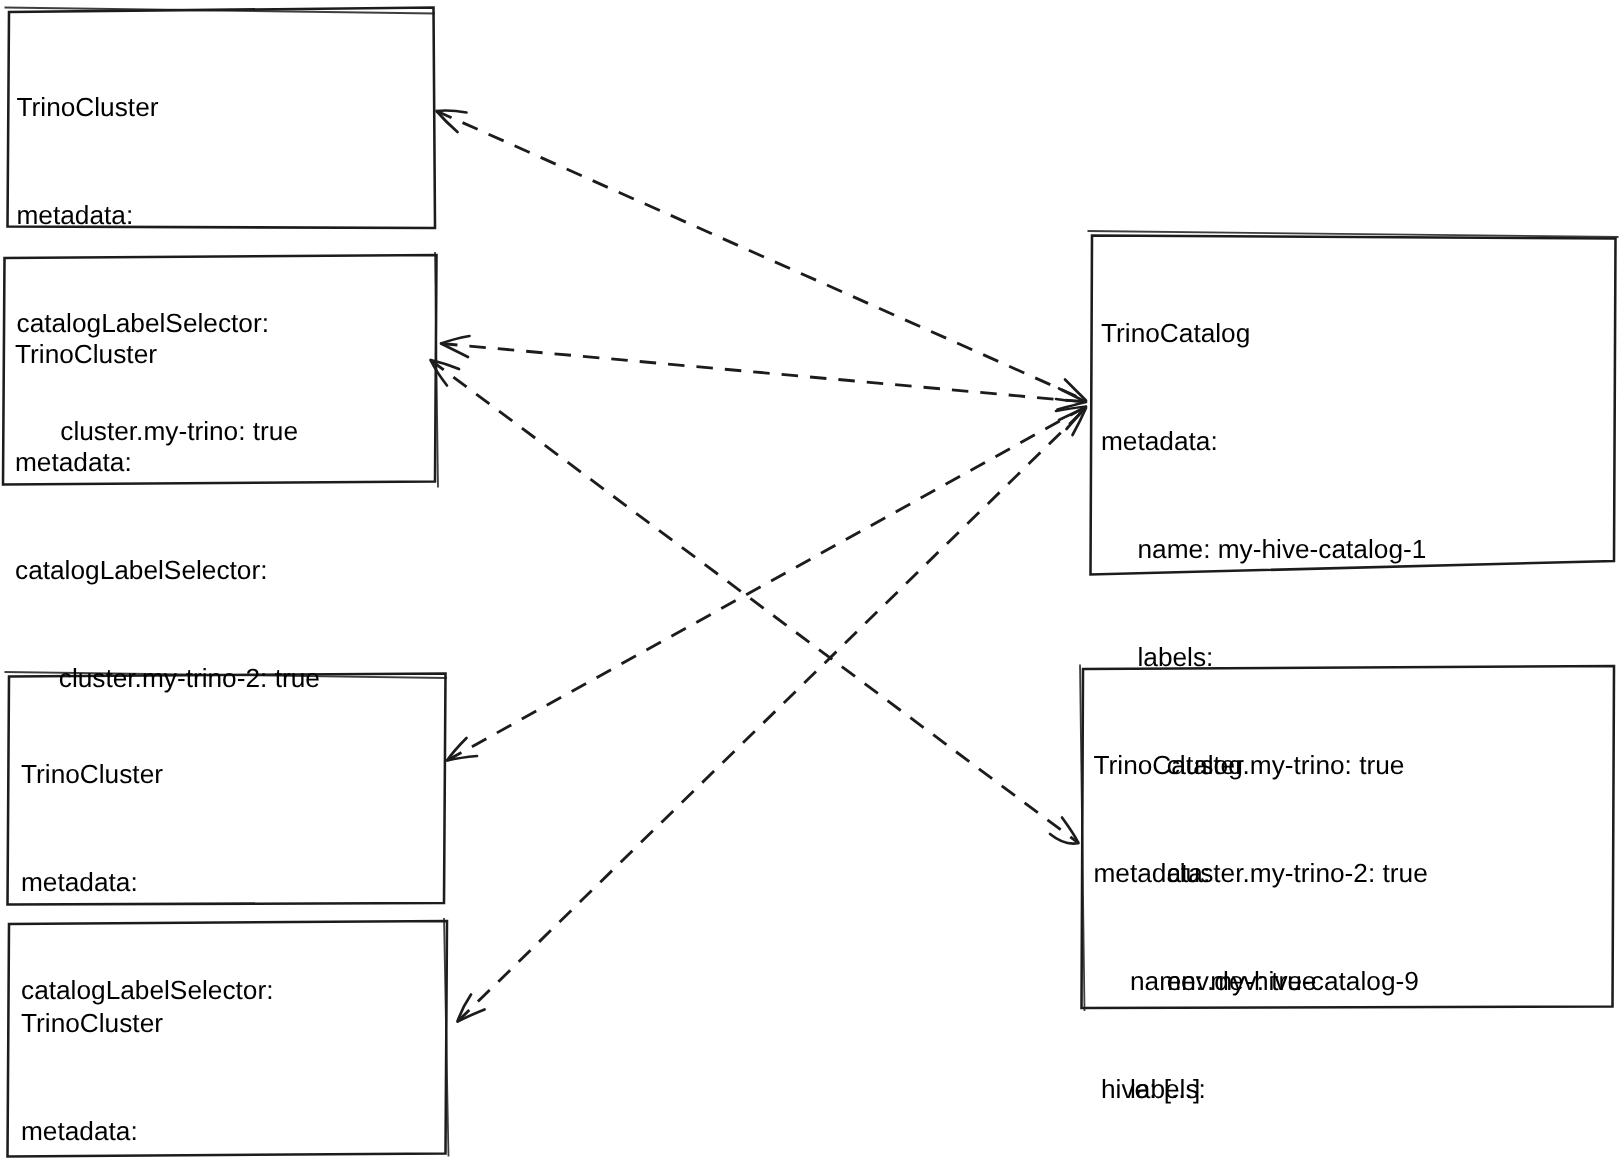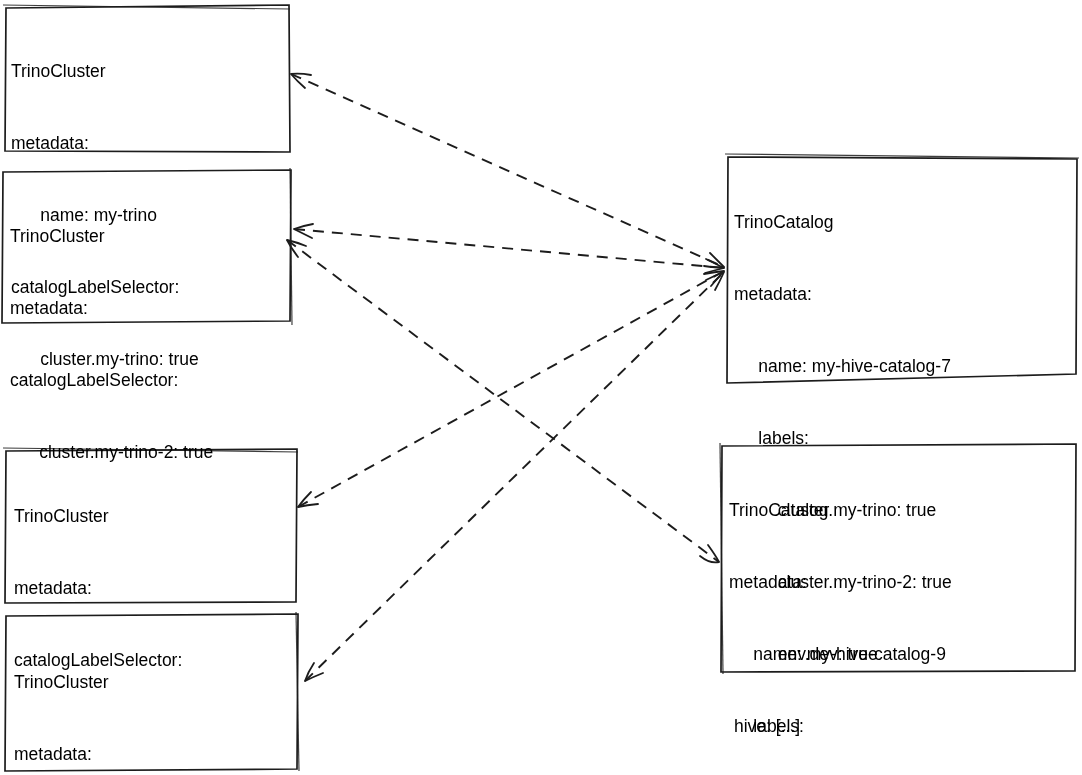--- a/index.html
+++ b/index.html
@@ -66,21 +66,20 @@
     <path class="head" d="M705,273 Q716,270 724,268 M706,259 Q716,264 724,268"></path>
     <path class="head" d="M711,286 Q718,278 724,271 M704,274 Q715,272 724,271"></path>
     <path class="head" d="M715,290 Q720,281 724,272 M706,280 Q716,275 724,272"></path>
 
     <path class="head" d="M700,556 Q710,564 719,562 M708,545 Q716,556 719,562"></path>
   </svg>
 
   <div class="node n-cluster-1">
     <span class="ln">TrinoCluster</span>
     <span class="ln">metadata:</span>
-    <span class="ln">      name: my-trino</span>
     <span class="ln">catalogLabelSelector:</span>
     <span class="ln">      cluster.my-trino: true</span>
   </div>
 
   <div class="node n-cluster-2">
     <span class="ln">TrinoCluster</span>
     <span class="ln">metadata:</span>
     <span class="ln">catalogLabelSelector:</span>
     <span class="ln">      cluster.my-trino-2: true</span>
   </div>
@@ -96,21 +95,21 @@
     <span class="ln">TrinoCluster</span>
     <span class="ln">metadata:</span>
     
     
     
   </div>
 
   <div class="node n-catalog-1">
     <span class="ln">TrinoCatalog</span>
     <span class="ln">metadata:</span>
-    <span class="ln">     name: my-hive-catalog-7</span>
+    <span class="ln">     name: my-hive-catalog-1</span>
     <span class="ln">     labels:</span>
     <span class="ln">         cluster.my-trino: true</span>
     <span class="ln">         cluster.my-trino-2: true</span>
     <span class="ln">         env.dev: true</span>
     <span class="ln">hive: [...]</span>
   </div>
 
   <div class="node n-catalog-2">
     <span class="ln">TrinoCatalog</span>
     <span class="ln">metadata:</span>

